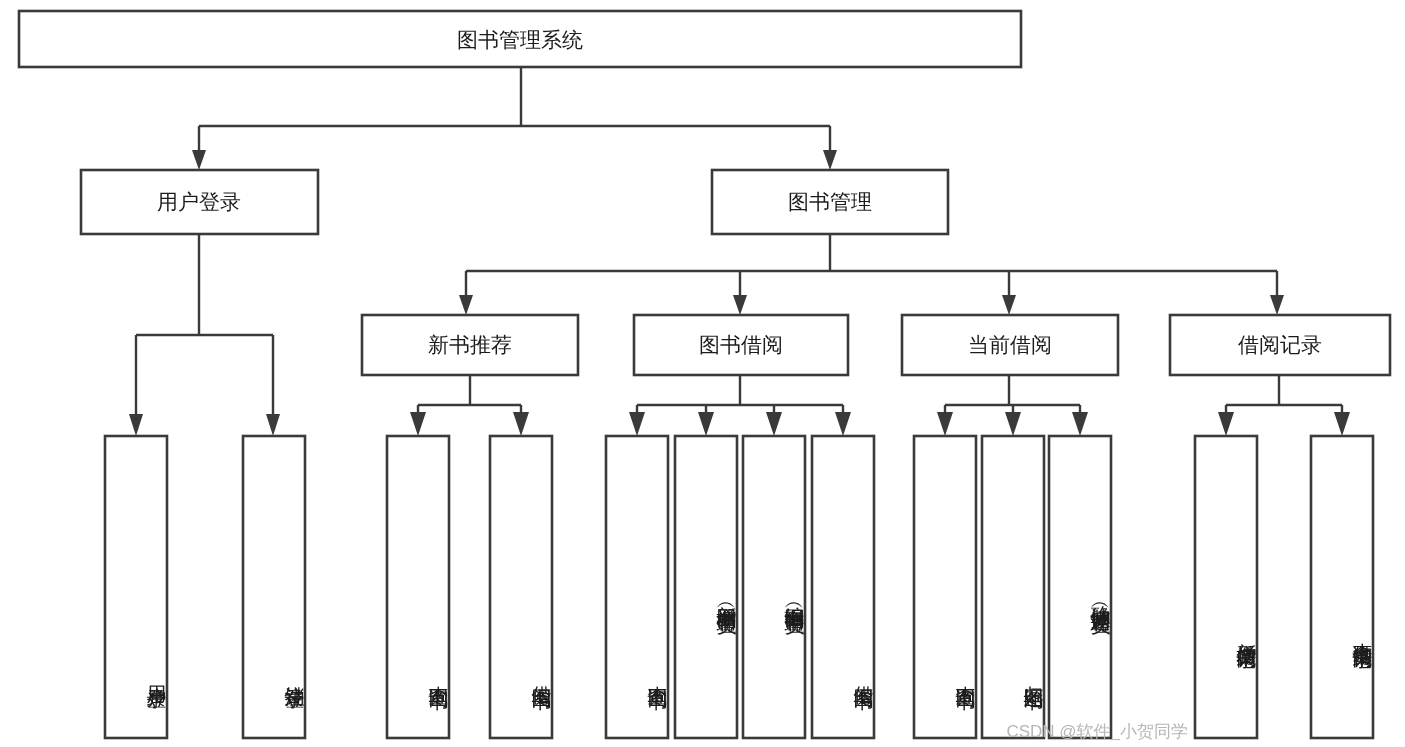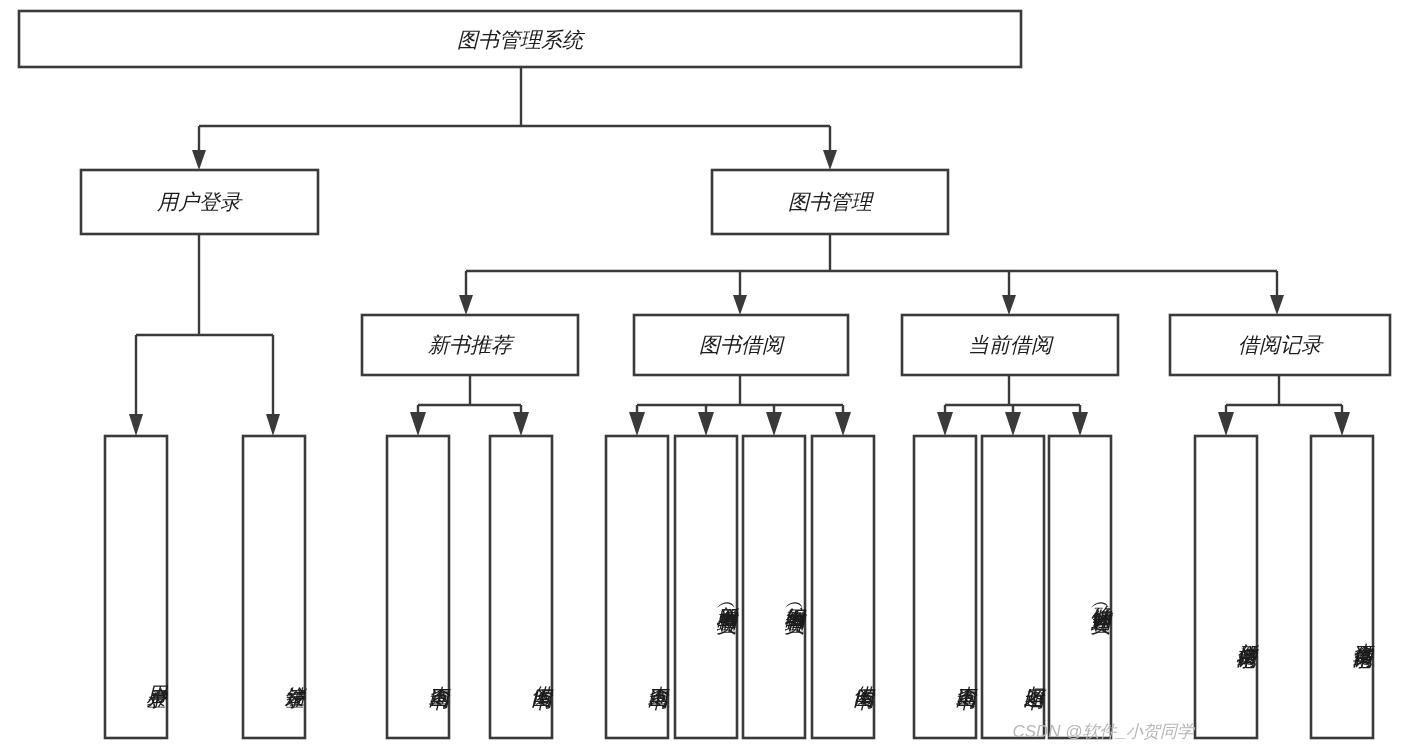--- a/index.html
+++ b/index.html
@@ -11,21 +11,20 @@
     width: 1405px;
     height: 747px;
     font-family: "Liberation Sans", "DejaVu Sans", sans-serif;
     overflow: hidden;
     position: relative;
   }
   #diagram-root {
     position: relative;
     width: 1210px;
     height: 747px;
-    font-style: italic;
   }
   svg#flow {
     position: absolute;
     top: 0;
     left: 0;
     width: 1405px;
     height: 747px;
   }
   .node-box {
     fill: #ffffff;
@@ -60,21 +59,21 @@
     letter-spacing: 1.5px;
     white-space: nowrap;
     text-align: center;
     display: flex;
     align-items: flex-start;
     justify-content: center;
     pointer-events: none;
   }
   .watermark {
     position: absolute;
-    right: 16px;
+    right: 22px;
     bottom: 4px;
     font-family: "Liberation Sans", "DejaVu Sans", sans-serif;
     font-size: 17px;
     color: #b6b6b6;
     white-space: nowrap;
     user-select: none;
   }
 </style>
 </head>
 <body>

